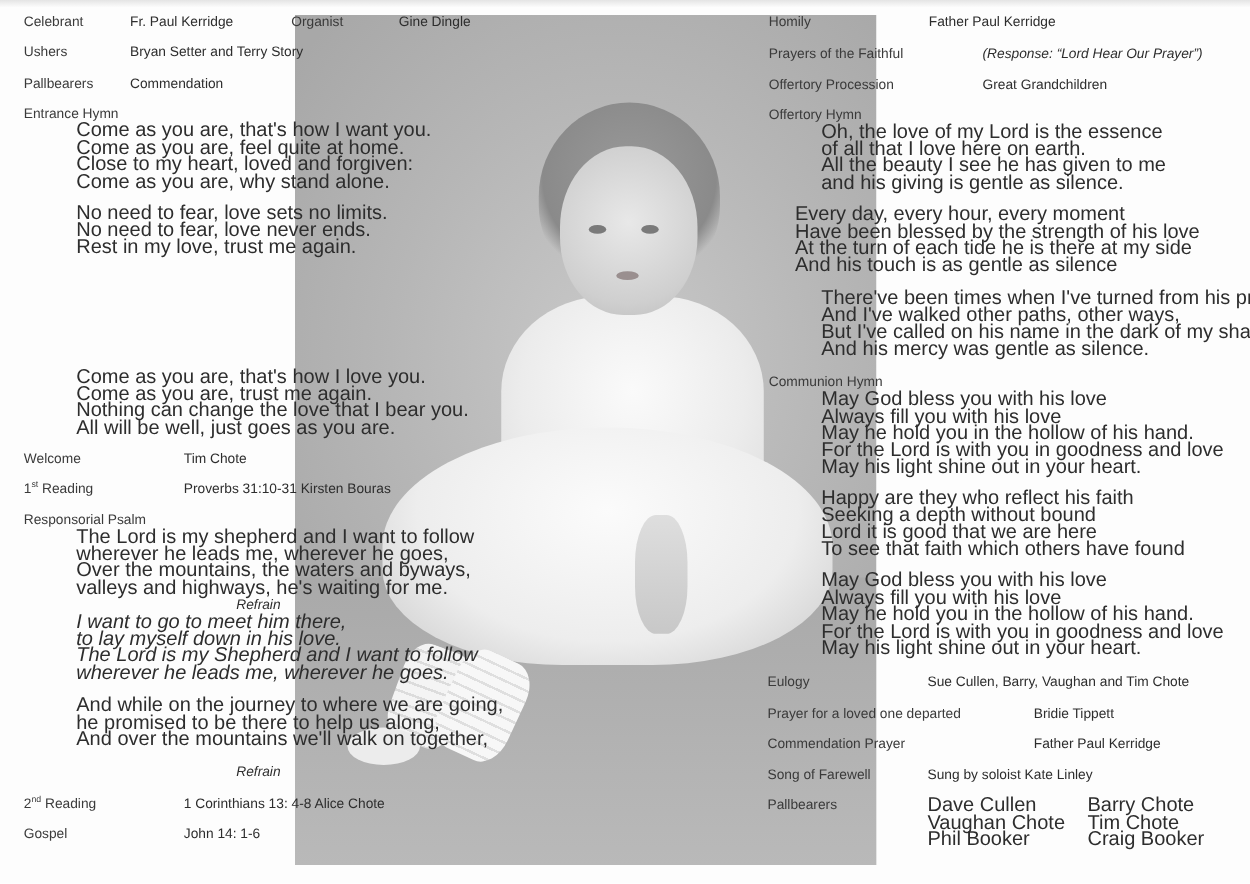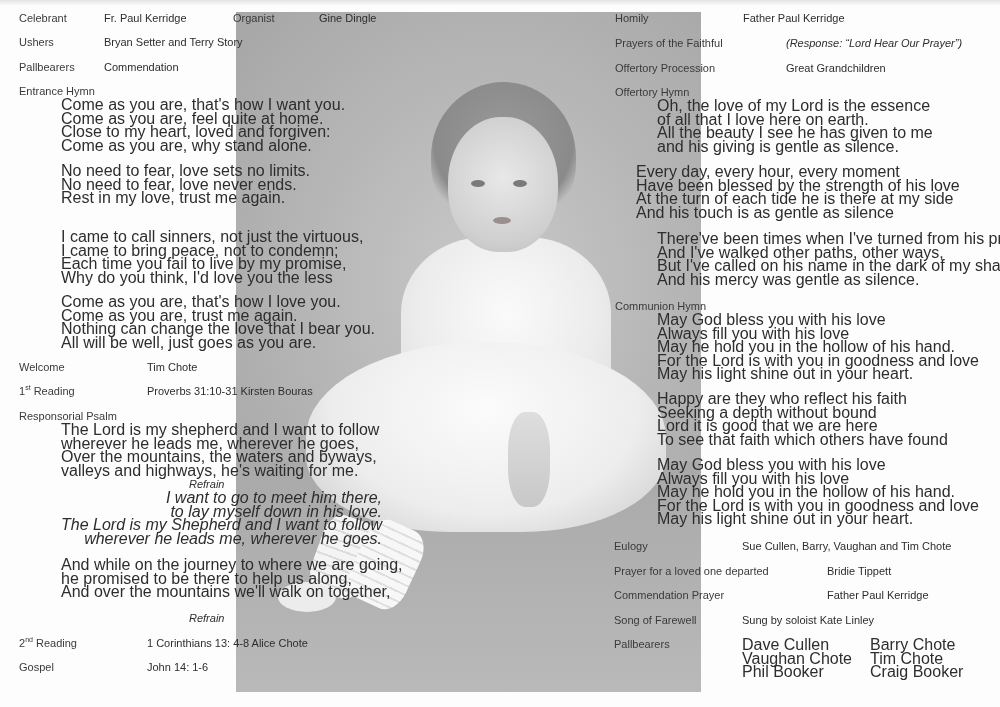--- a/index.html
+++ b/index.html
@@ -27,21 +27,21 @@
                 background:linear-gradient(#dedede,#c8c8c8); }
   .photo .leg1 { position:absolute; left:80px; top:505px; width:55px; height:80px; border-radius:30%;
                  background:repeating-linear-gradient(#f4f4f4 0 7px,#dcdcdc 7px 9px); transform:rotate(20deg); }
   .photo .leg2 { position:absolute; left:120px; top:510px; width:60px; height:85px; border-radius:30%;
                  background:repeating-linear-gradient(#f7f7f7 0 7px,#dfdfdf 7px 9px); transform:rotate(25deg); }
   .photo .foot { position:absolute; left:42px; top:570px; width:58px; height:30px; border-radius:50%; background:#ececec; }
 
   
   .t { position:absolute; font-size:11px; line-height:13.6px; white-space:nowrap; color:#2d2d2d; }
   .lbl { font-weight:normal; color:#3a3a3a; }
-  .it { font-style:italic;text-align:right; }
+  .it { font-style:italic; }
   .verse { position:absolute; font-size:16px; line-height:13.6px; white-space:nowrap; color:#2d2d2d; }
   .verse div { height:13.6px; }
   sup { font-size:7px; line-height:0; }
   .refrain { font-style:italic; }
 </style>
 </head>
 <body>
 
 <div class="page">
   <div class="topshade"></div>
@@ -77,26 +77,20 @@
     <div>Come as you are, that's how  I want you.</div>
     <div>Come as you are, feel quite at home.</div>
     <div>Close to my heart, loved and forgiven:</div>
     <div>Come as you are, why stand alone.</div>
   </div>
   <div class="verse" style="left:61px;top:164px">
     <div>No need to fear, love sets no limits.</div>
     <div>No need to fear, love never ends.</div>
     <div>Rest in my love, trust me again.</div>
   </div>
-  <div class="verse" style="left:61px;top:230px">
-    <div>I came to call sinners, not just the virtuous,</div>
-    <div>I came to bring peace, not to condemn;</div>
-    <div>Each time you fail to live by my promise,</div>
-    <div>Why do you think, I'd love you the less</div>
-  </div>
   <div class="verse" style="left:61px;top:295px">
     <div>Come as you are, that's how I love you.</div>
     <div>Come as you are, trust me again.</div>
     <div>Nothing can change  the love that I bear you.</div>
     <div>All will be well, just goes as you are.</div>
   </div>
 
   <div class="t lbl" style="left:19px;top:361px">Welcome</div>
   <div class="t" style="left:147px;top:361px">Tim Chote</div>
 

